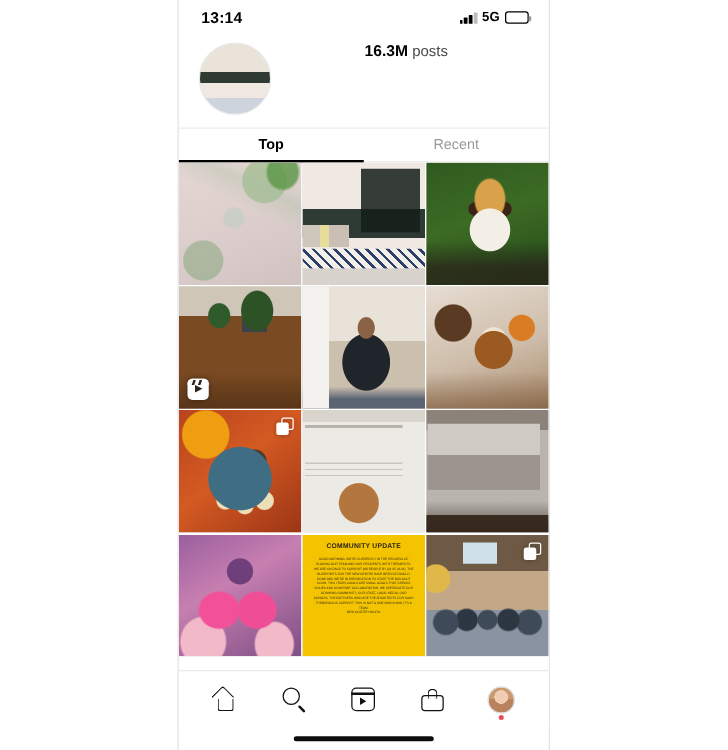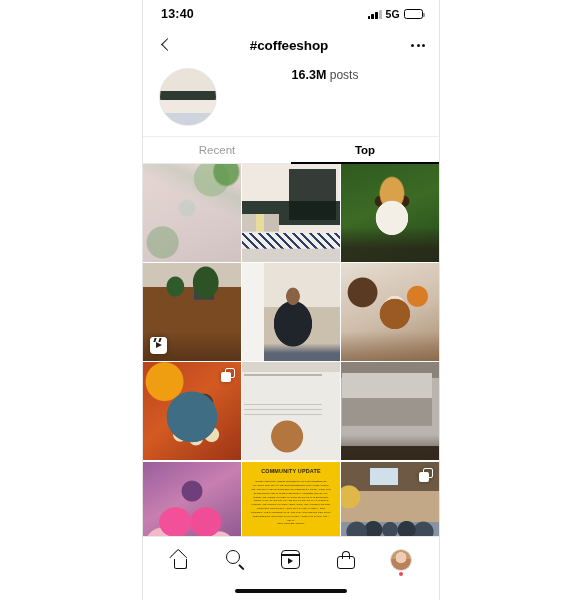--- a/index.html
+++ b/index.html
@@ -270,58 +270,49 @@
   .av-person { background: radial-gradient(circle at 50% 38%, #f0cdb2 0 34%, transparent 35%),
       linear-gradient(180deg,#c99a6e 0 45%, #b8825d 45% 100%); }
 </style>
 </head>
 <body>
 
 <div id="page">
   <div class="phone">
 
     <div class="statusbar">
-      <div class="status-time">13:40</div>
+      <div class="status-time">13:14</div>
       <div class="status-right">
         <span class="signal">
             <i></i>
             <i></i>
             <i></i>
             <i></i>
           </span>
         <span class="net-label">5G</span>
         <span class="battery"><span class="lvl"></span><span class="tip"></span></span>
       </div>
     </div>
 
-    <div class="header">
-      <div class="back-chevron"></div>
-      <div class="header-title">#coffeeshop</div>
-      <div class="more-dots">
-          <i></i>
-          <i></i>
-          <i></i>
-        </div>
-    </div>
 
     <div class="hashinfo">
       <div class="avatar-wrap">
         <div class="hash-avatar av-cafe"></div>
       </div>
       <div class="info-right">
         <div class="posts-line">
           <span class="posts-count">16.3M</span>
           <span>posts</span>
         </div>
       </div>
     </div>
 
     <div class="tabs">
+      <div class="tab active">Top</div>
       <div class="tab">Recent</div>
-      <div class="tab active">Top</div>
     </div>
 
     <div class="grid">
 
       <div class="tile">
         <div class="art ph-marble"></div>
       </div>
 
       <div class="tile">
         <div class="art ph-cafe"></div>

